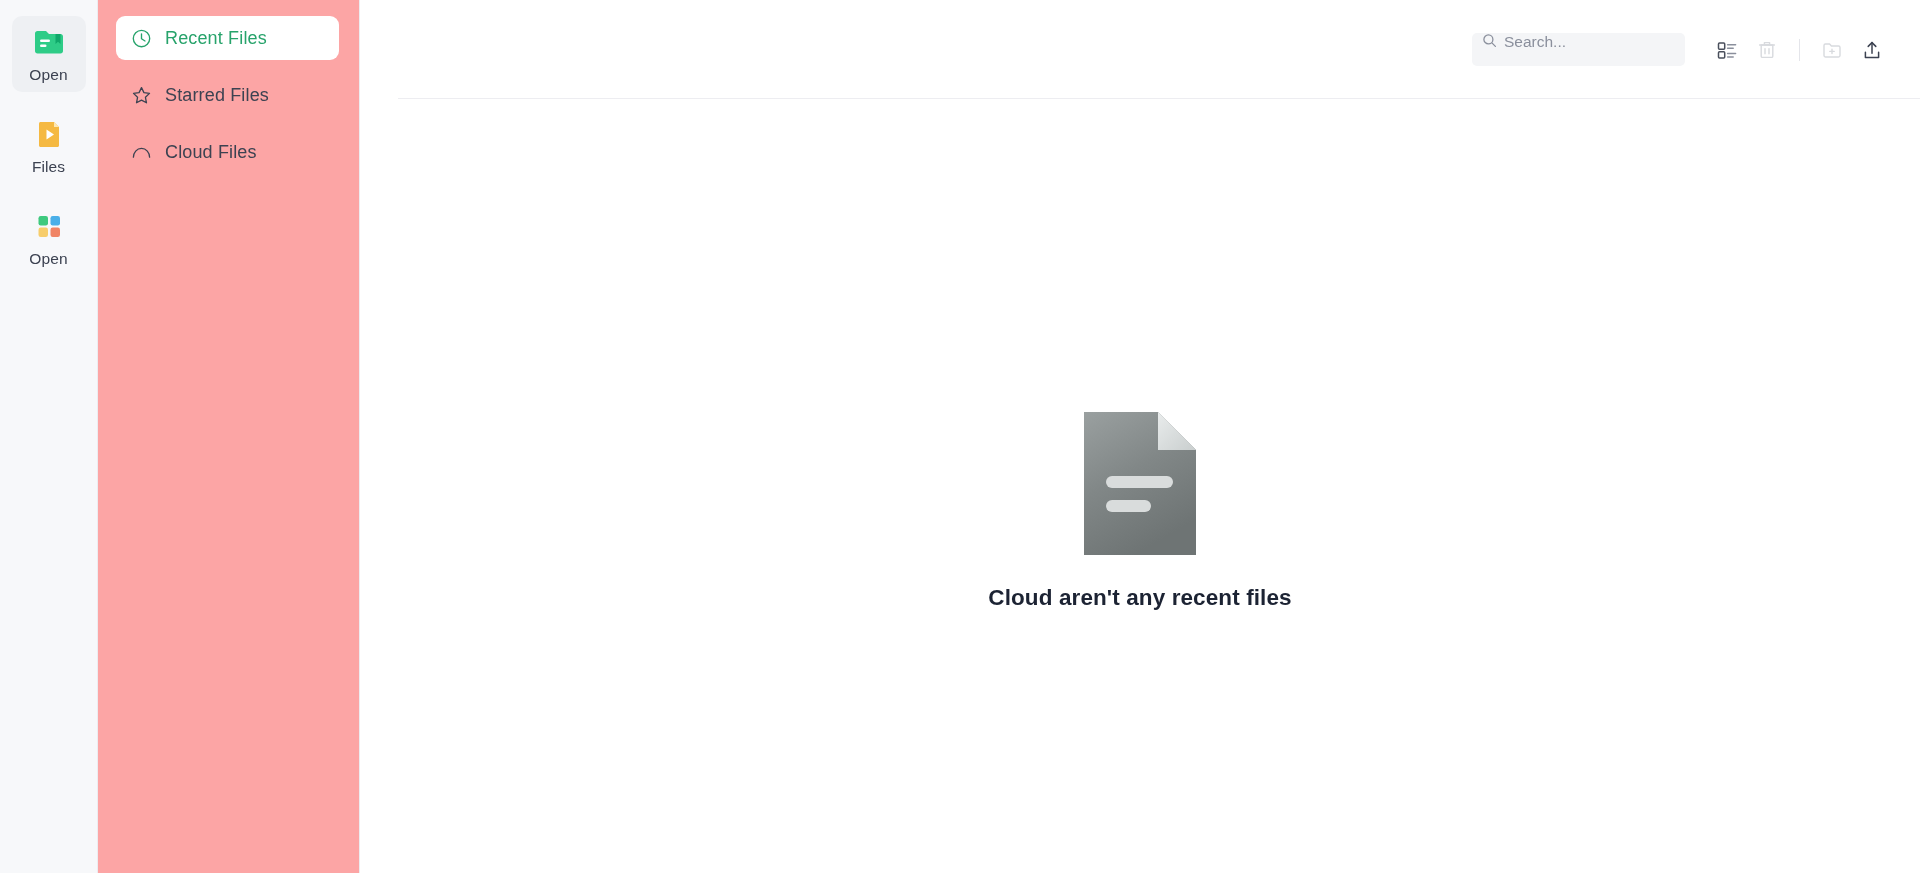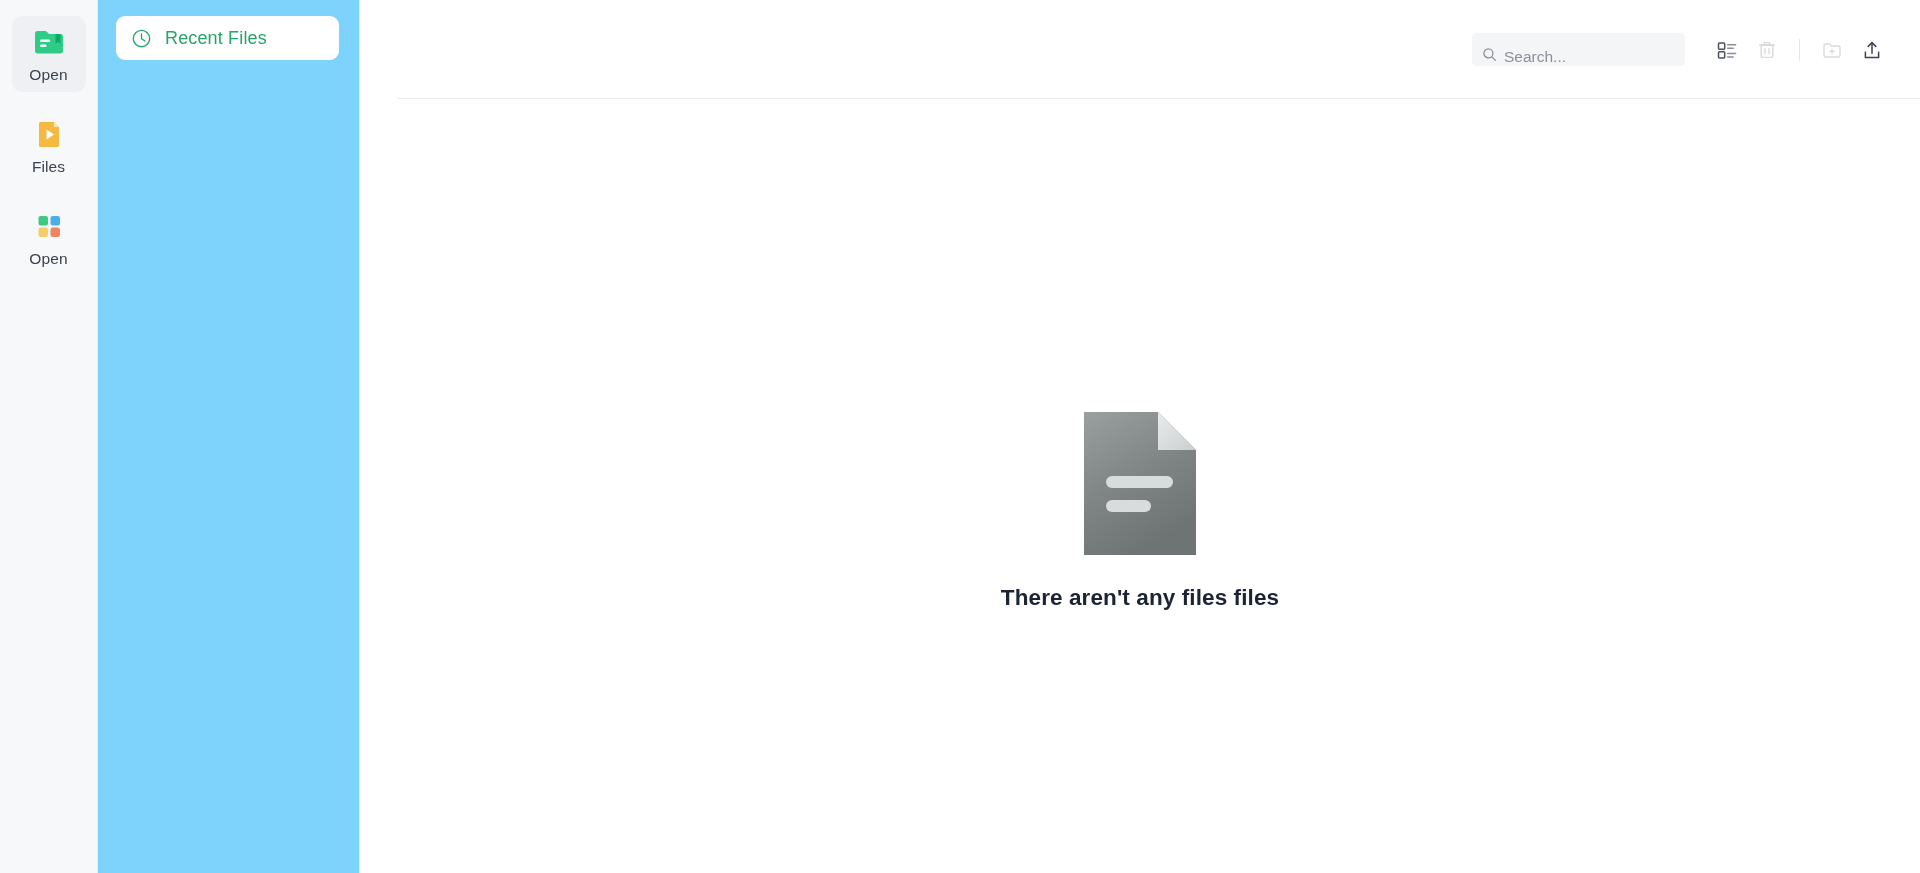--- a/index.html
+++ b/index.html
@@ -44,21 +44,21 @@
     font-size: 15.5px;
     color: #3c4251;
     letter-spacing: .1px;
   }
   .rail-glyph { width: 34px; height: 34px; display:block; }
 
   
   .sidebar {
     width: 262px;
     flex: 0 0 262px;
-    background: #7dd3fc;
+    background: #fca5a5;
     border-right: 1px solid #ececf0;
     padding-top: 16px;
   }
   .nav-item {
     display: flex;
     align-items: center;
     gap: 13px;
     height: 44px;
     margin: 0 20px 13px 18px;
     padding-left: 15px;
@@ -99,21 +99,21 @@
     left: 38px; right: 0; bottom: 0;
     height: 1px;
     background: #ededf1;
   }
   .search-box {
     width: 213px;
     height: 33px;
     background: #f4f5f7;
     border-radius: 5px;
     display: flex;
-    align-items: flex-end;
+    align-items: flex-start;
     gap: 7px;
     padding: 0 10px;
     cursor: text;
   }
   .search-box svg { flex: 0 0 15px; }
   .search-input {
     border: none;
     outline: none;
     background: transparent;
     font-family: "Liberation Sans", sans-serif;
@@ -217,21 +217,37 @@
     <div class="nav-item active">
       <span class="nav-ico">
         <svg viewBox="0 0 21 21" width="21" height="21">
           <circle cx="10.5" cy="10.5" r="8.2" fill="none" stroke="#27a36b" stroke-width="1.35"></circle>
           <path d="M10.5 5.8 V10.8 L14 13" fill="none" stroke="#27a36b" stroke-width="1.35" stroke-linecap="round" stroke-linejoin="round"></path>
         </svg>
       </span>
       <span class="nav-label">Recent Files</span>
     </div>
 
-
+    <div class="nav-item">
+      <span class="nav-ico">
+        <svg viewBox="0 0 21 21" width="21" height="21">
+          <path d="M10.5 2.6 l2.45 5.05 5.55 .75 -4.05 3.86 1.02 5.5 -4.97 -2.66 -4.97 2.66 1.02 -5.5 -4.05 -3.86 5.55 -.75 Z" fill="none" stroke="#3c4251" stroke-width="1.3" stroke-linejoin="round"></path>
+        </svg>
+      </span>
+      <span class="nav-label">Starred Files</span>
+    </div>
+
+    <div class="nav-item">
+      <span class="nav-ico">
+        <svg viewBox="0 0 21 21" width="21" height="21">
+          <path d="M2.4 15.2 C2.4 10.6 5.8 6.4 10.5 6.4 C15.2 6.4 18.6 10.6 18.6 15.2" fill="none" stroke="#3c4251" stroke-width="1.3" stroke-linecap="round"></path>
+        </svg>
+      </span>
+      <span class="nav-label">Cloud Files</span>
+    </div>
 
   </div>
 
   <div class="main">
 
     <div class="toolbar">
 
       <div class="search-box">
         <span>
           <svg viewBox="0 0 15 15" width="15" height="15">
@@ -297,19 +313,19 @@
                 <stop offset="100%" stop-color="#c9cece"></stop>
               </linearGradient>
             </defs>
             <path d="M0 0 H74 L112 38 V143 H0 Z" fill="url(#docGrad)"></path>
             <path d="M74 0 L112 38 H74 Z" fill="url(#foldGrad)"></path>
             <rect x="22" y="64" width="67" height="12" rx="6" fill="#d9dcdc"></rect>
             <rect x="22" y="88" width="45" height="12" rx="6" fill="#d9dcdc"></rect>
           </svg>
         </span>
 
-        <div class="empty-title">There aren't any files files</div>
+        <div class="empty-title">Cloud aren't any recent files</div>
 
       </div>
     </div>
 
   </div>
 </div>
 
 </body></html>

